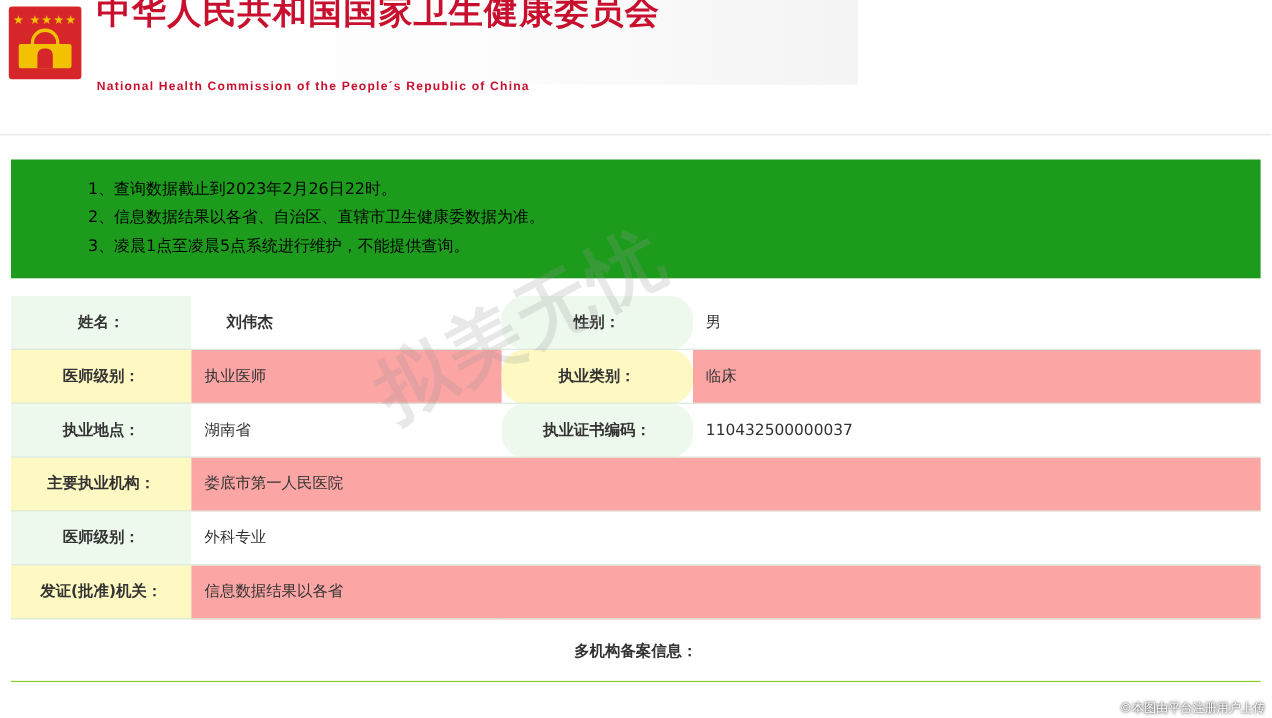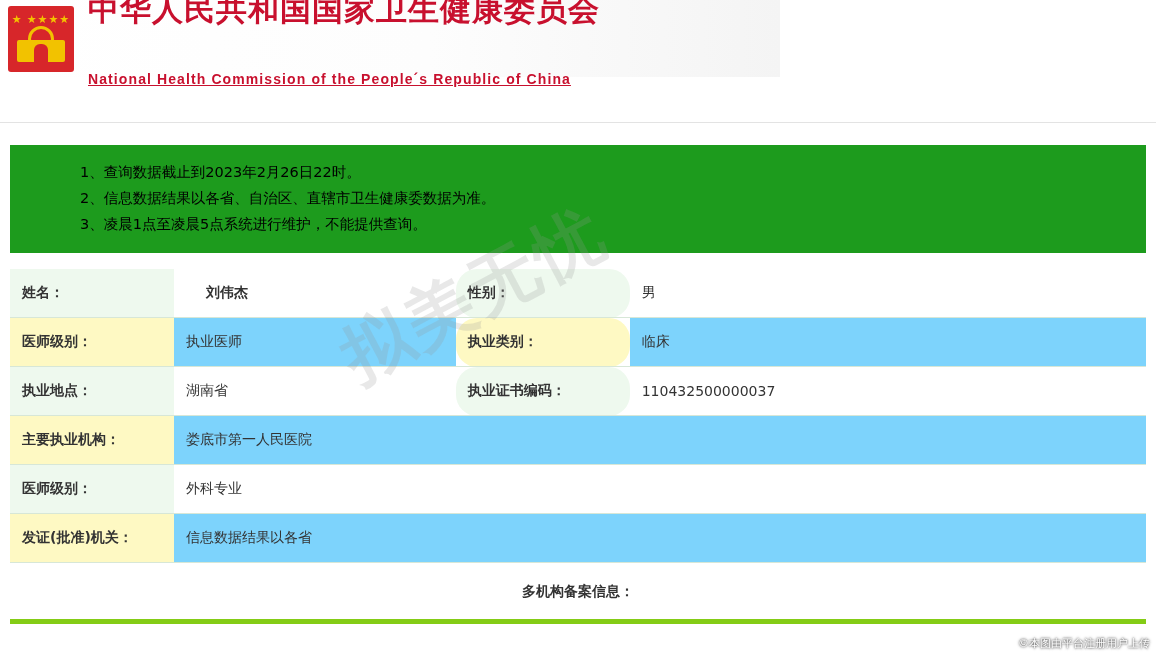--- a/index.html
+++ b/index.html
@@ -88,27 +88,26 @@
     font-family: "DejaVu Sans", sans-serif;
     font-size: 31px;
     font-weight: bold;
     color: #c8102e;
     letter-spacing: 1px;
     line-height: 38px;
     white-space: nowrap;
   }
   .title-en {
     font-family: "Liberation Sans", sans-serif;
-    font-size: 14px;
+    font-size: 11px;
     font-weight: bold;
     color: #c8102e;
     letter-spacing: 1.1px;
     margin-top: 3px;
     white-space: nowrap;
-    text-decoration: underline;
   }
 
   .spacer-band {
     height: 44px;
     background: #ffffff;
     border-bottom: 1px solid #e3e3e3;
   }
 
   
   .notice {
@@ -138,44 +137,45 @@
     border-bottom: 1px solid #d7e7d7;
     padding: 14px 12px;
     vertical-align: middle;
     height: 20px;
   }
   td.label {
     width: 140px;
     background: #eef9ee;
     font-weight: bold;
     color: #333;
+    text-align: center;
   }
   td.label.right {
     width: 150px;
     border-radius: 21px;
   }
   td.value {
     color: #333;
     background: #ffffff;
   }
   td.value.name {
     font-weight: bold;
     padding-left: 32px;
   }
-  tr.row-alt td.value { background: #7dd3fc; }
+  tr.row-alt td.value { background: #fca5a5; }
   tr.row-alt td.label { background: #fef9c3; }
 
   .multi-head {
     text-align: center;
     font-weight: bold;
     font-family: "DejaVu Sans", sans-serif;
     font-size: 14px;
     color: #333;
     padding: 20px 0 18px 0;
-    border-bottom: 5px solid #84cc16;
+    border-bottom: 1px solid #84cc16;
   }
 
   
   .watermark {
     position: absolute;
     left: 330px;
     top: 250px;
     font-family: "DejaVu Sans", sans-serif;
     font-size: 68px;
     font-weight: bold;

